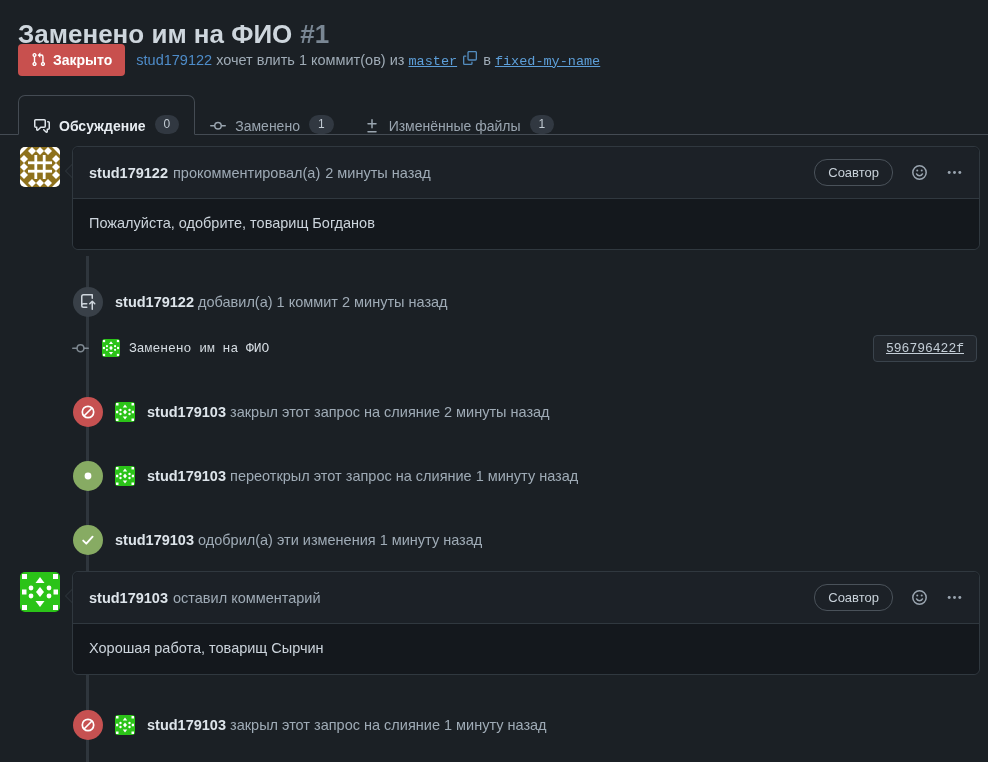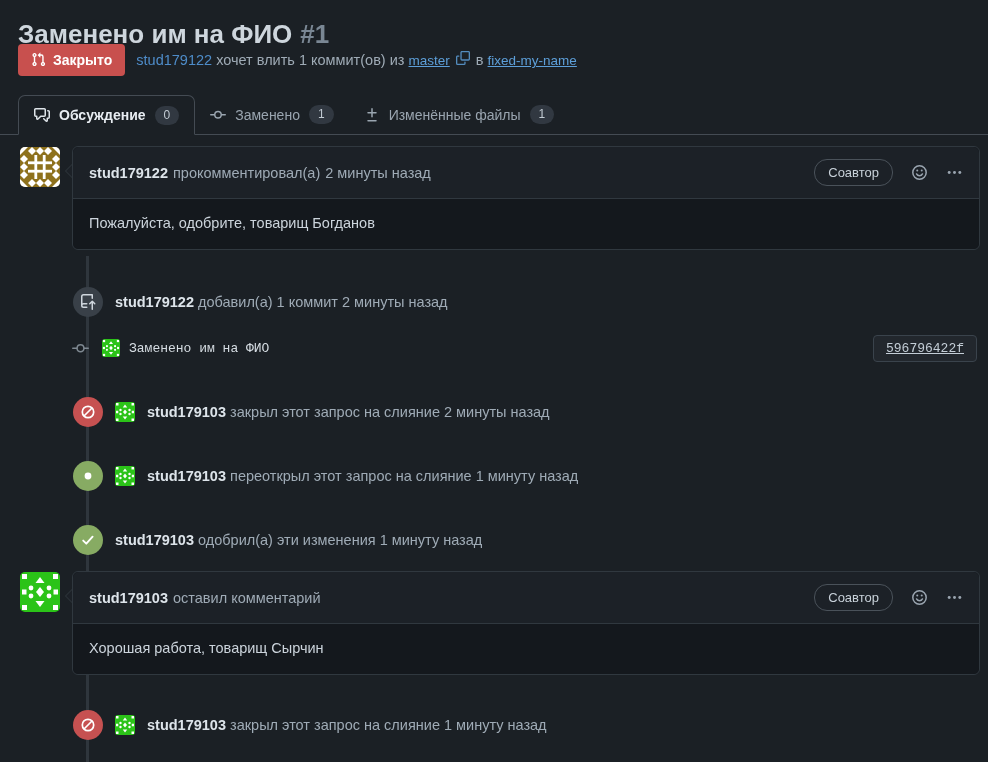--- a/index.html
+++ b/index.html
@@ -13,26 +13,26 @@
   }
   .page { position:relative; width:988px; height:762px; }
 
   
   .pr-title { position:absolute; left:18px; top:2px; font-size:26px; font-weight:700; color:#ced6dd; white-space:nowrap; }
   .pr-title .pr-number { color:#7a8794; margin-left:8px; }
 
   .pr-meta { position:absolute; left:18px; top:44px; height:31px; display:flex; align-items:center; gap:11px; font-size:14.5px; color:#9fabb6; white-space:nowrap; }
   .status-badge { display:inline-flex; align-items:center; gap:7px; background:#c8504e; color:#ffffff; font-weight:700; font-size:14px; padding:16px 13px; height:31px; border-radius:4px; }
   .user-link { color:#4e8cc9; text-decoration:none; }
-  .branch { font-family:Liberation Sans, sans-serif; font-size:13.5px; color:#5d9fd9; }
+  .branch { font-family:Liberation Mono, monospace; font-size:13.5px; color:#5d9fd9; }
   .copy-btn { display:inline-flex; align-items:center; color:#5d9fd9; opacity:.85; margin:0 2px; }
 
   
   .tabbar { position:absolute; left:0; right:0; top:95px; height:40px; display:flex; align-items:stretch; padding-left:18px; border-bottom:1px solid #444b53; }
-  .tab { display:flex; align-items:center; gap:9px; padding:0 15px; font-size:14px; color:#9aa5b0; cursor:pointer; }
+  .tab { display:flex; align-items:flex-end; gap:9px; padding:0 15px; font-size:14px; color:#9aa5b0; cursor:pointer; }
   .tab svg { flex:none; }
   .tab.active { border:1px solid #444b53; border-bottom:1px solid #1b2025; background:#1b2025; border-radius:7px 7px 0 0; color:#e8edf2; font-weight:700; margin-bottom:-1px; }
   .count-badge { background:#313841; color:#c2cbd3; font-size:12px; font-weight:400; padding:2px 9px; border-radius:10px; line-height:15px; }
 
   
   .tl-line { position:absolute; left:86px; top:256px; bottom:0; width:3px; background:#2f363d; z-index:0; }
 
   .comment { position:absolute; left:72px; width:908px; border:1px solid #30383f; border-radius:6px; background:#14181d; z-index:2; }
   .comment::before { content:""; position:absolute; left:-15px; top:17px; border:7.5px solid transparent; border-right-color:#30383f; }
   .comment::after  { content:""; position:absolute; left:-13px; top:18px; border:6.5px solid transparent; border-right-color:#1c2127; }

